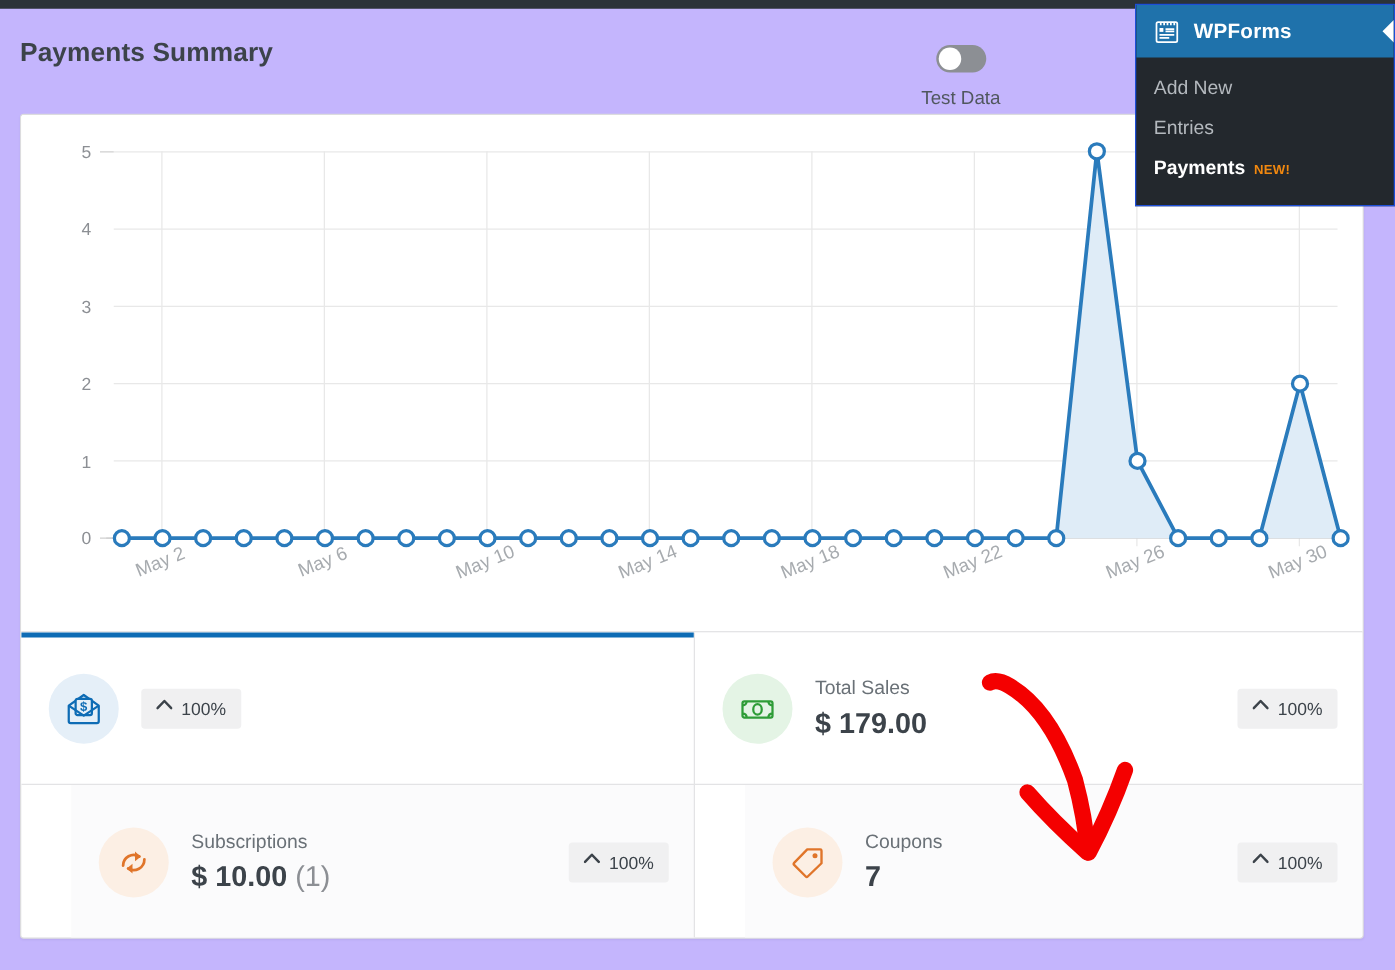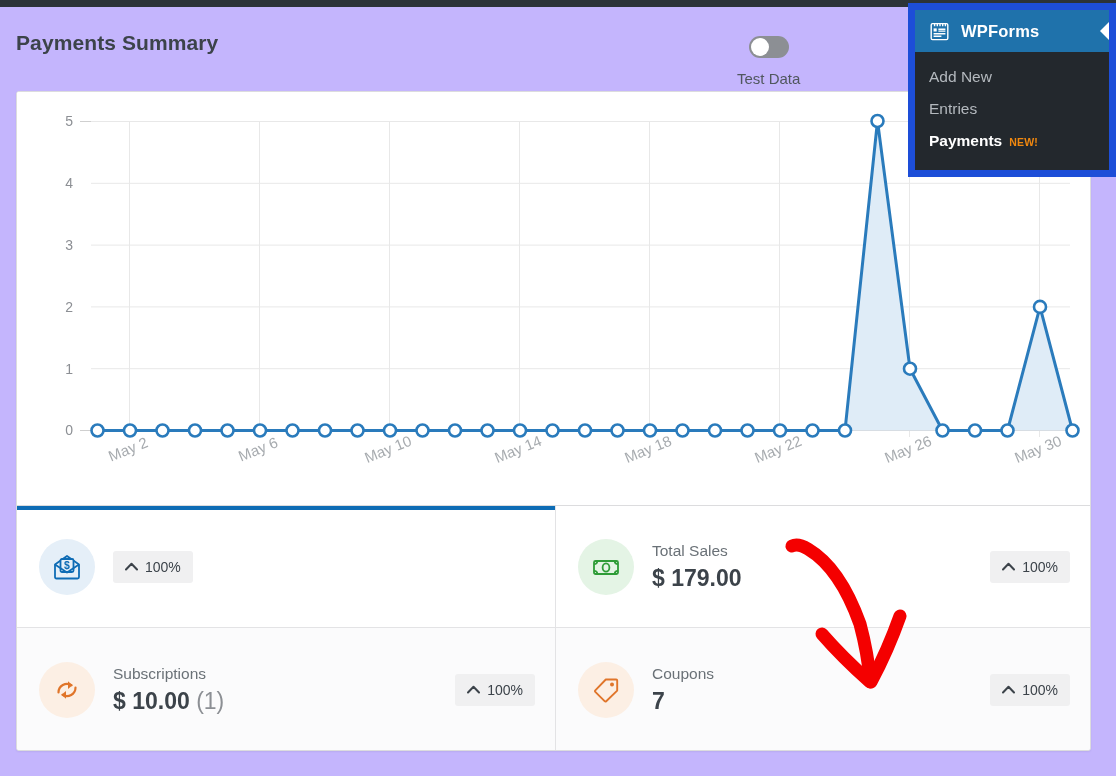--- a/index.html
+++ b/index.html
@@ -107,21 +107,21 @@
     position: relative;
     display: flex;
     align-items: center;
     padding: 0 20px 0 22px;
     background: #fbfbfc;
     border-right: 1px solid #e3e3e5;
     border-bottom: 1px solid #e3e3e5;
   }
   .stat-cell.white { background: #ffffff; }
   .stat-cell.no-right { border-right: none; }
-  .stat-cell.no-bottom { border-bottom: none; }
+  .stat-cell.no-bottom { border-bottom: none; margin-left: 40px; }
   .stat-cell.accent-top::before {
     content: "";
     position: absolute;
     top: 0; left: 0; right: 0;
     height: 4px;
     background: #0e6cb5;
   }
 
   .stat-icon {
     width: 56px; height: 56px;
@@ -154,21 +154,20 @@
     font-weight: normal;
     color: #8c8f94;
   }
 
   .stat-badge {
     flex: none;
     background: #f0f0f1;
     border-radius: 3px;
     padding: 8px 12px;
     display: flex;
-    align-items: center;
     gap: 7px;
     font-size: 14px;
     color: #3c434a;
     white-space: nowrap;
   }
 
   
   .red-arrow {
     position: absolute;
     top: 534px;
@@ -177,21 +176,21 @@
     height: 190px;
     pointer-events: none;
   }
 
   
   .wpf-menu {
     position: absolute;
     top: 3px;
     left: 908px;
     width: 208px;
-    border: 7px solid #1d4ed8;
+    border: 1px solid #1d4ed8;
     background: #23282d;
     overflow: hidden;
   }
   .wpf-header {
     background: #1f72ab;
     height: 42px;
     display: flex;
     align-items: center;
     padding-left: 13px;
     position: relative;

